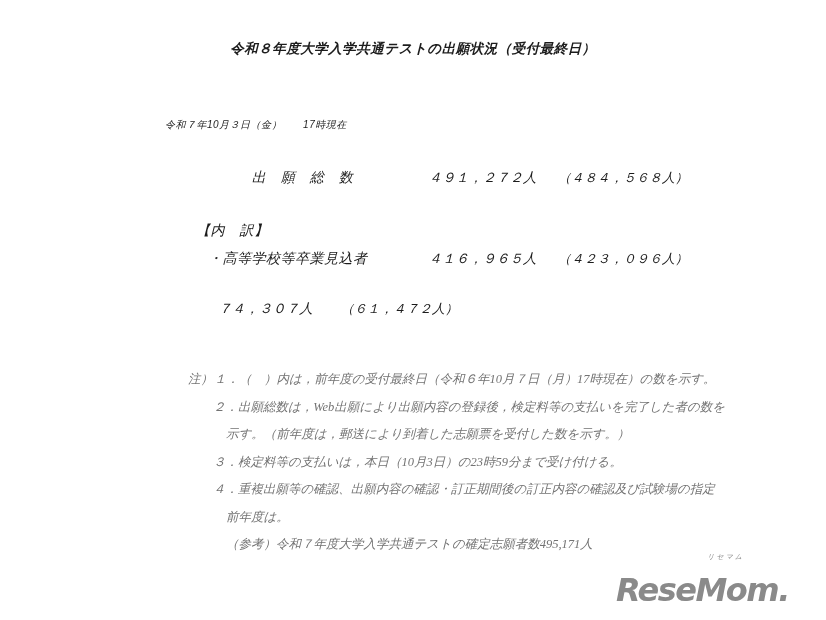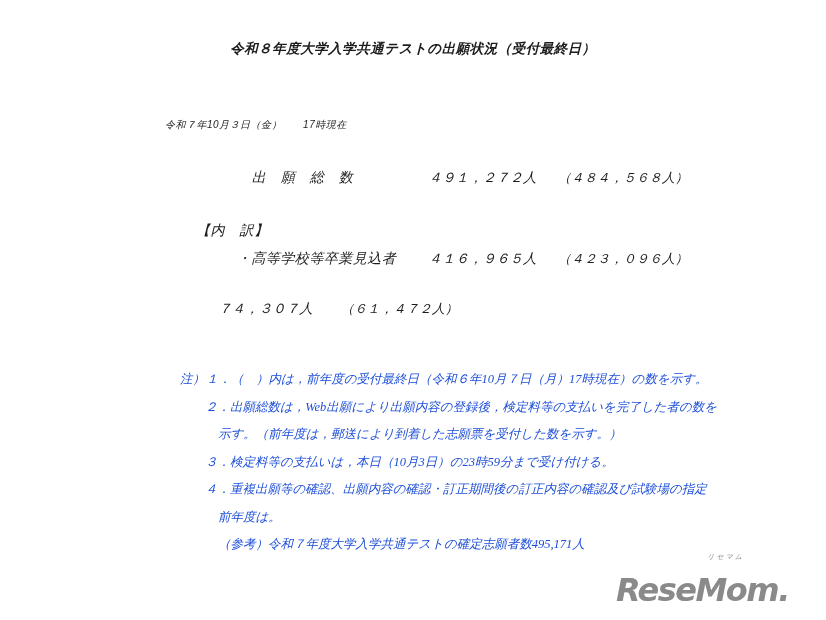--- a/index.html
+++ b/index.html
@@ -18,33 +18,33 @@
     font-size:13.5px; font-weight:600; letter-spacing:0.5px;
   }
   .doc-date {
     position:absolute; top:118px; left:165px;
     font-size:10px; letter-spacing:0.5px;
   }
   .fig-row { position:absolute; display:flex; font-size:14px; white-space:nowrap; }
   .fig-row .lbl { letter-spacing:0.5px; }
   .row-total { top:169px; left:180px; }
   .row-total .lbl { width:245px;text-align:center; }
-  .row-item .lbl { width:217px;text-align:center; }
+  .row-item .lbl { width:217px; }
   .row-item-0 { top:250px; left:208px; }
   .row-item-1 { top:300px; left:208px; }
   .count { display:inline-block; width:115px; text-align:center; font-size:13.5px; }
   .prev  { display:inline-block; margin-left:18px; font-size:13px; }
   .uchiwake {
     position:absolute; top:222px; left:196px;
     font-size:14px; letter-spacing:0.5px;
   }
   .notes {
-    position:absolute; top:366px; left:180px;
+    position:absolute; top:366px; left:188px;
     font-family:"Liberation Serif", serif;
-    font-size:12.5px; color:#1d4ed8;
+    font-size:12.5px; color:#737373;
   }
   .note-line { line-height:27.5px; white-space:nowrap; }
   .ind-1 { padding-left:25px; }
   .ind-2 { padding-left:38px; }
   .note-marker { margin-right:1px; }
   .logo {
     position:absolute; top:552px; left:616px;
     width:150px; height:58px;
     color:#8a8a8a;
   }

